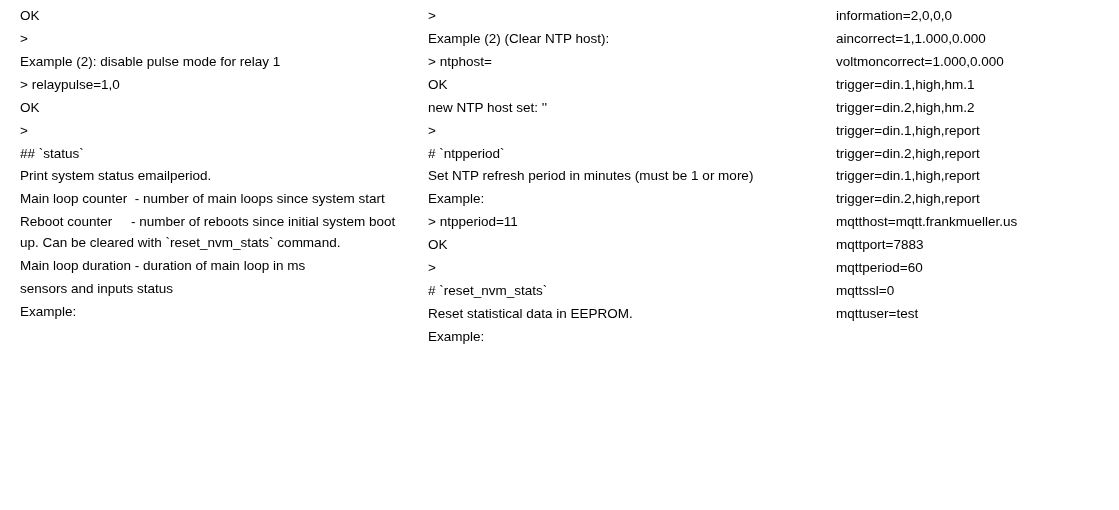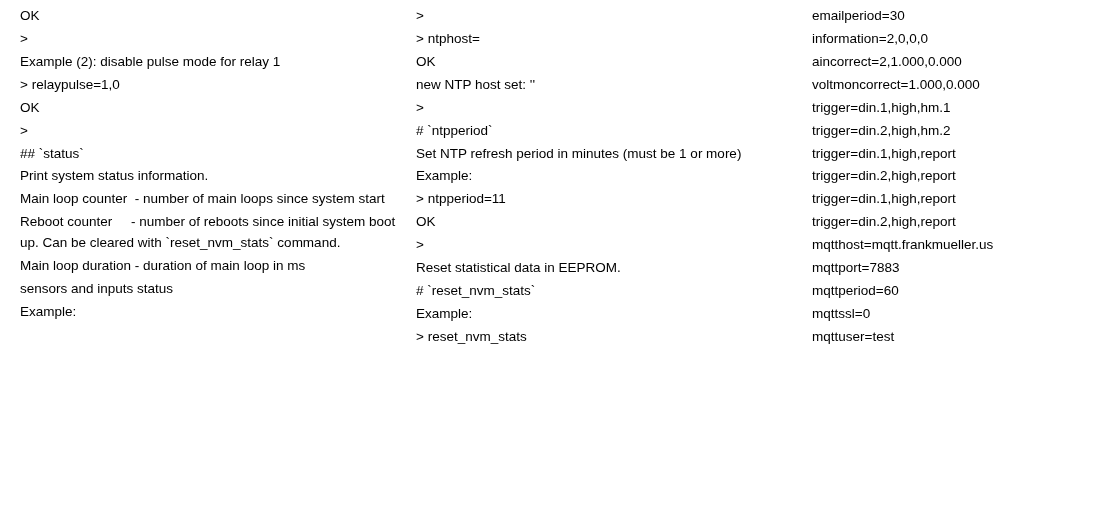--- a/index.html
+++ b/index.html
@@ -6,21 +6,21 @@
     font-family: Verdana, Geneva, sans-serif;
     font-size: 13.5px;
     color: #000;
     background: #fff;
     margin: 0;
     padding: 4px 20px;
     line-height: 1.55;
   }
   .cols {
     display: flex;
-    gap: 16px;
+    gap: 28px;
     width: 1080px;
   }
   .col {
     flex: 0 0 auto;
   }
   .c1 { width: 380px; }
   .c2 { width: 380px; }
   .c3 { width: 250px; }
   .line { margin: 2px 0; white-space: pre-wrap; }
 </style>
@@ -30,50 +30,49 @@
 <div class="cols">
 
   <div class="col c1">
     <div class="line">OK</div>
     <div class="line">&gt;</div>
     <div class="line">Example (2): disable pulse mode for relay 1</div>
     <div class="line">&gt; relaypulse=1,0</div>
     <div class="line">OK</div>
     <div class="line">&gt;</div>
     <div class="line">## `status`</div>
-    <div class="line">Print system status information.</div>
+    <div class="line">Print system status emailperiod.</div>
     <div class="line">Main loop counter  - number of main loops since system start</div>
     <div class="line">Reboot counter     - number of reboots since initial system boot up. Can be cleared with `reset_nvm_stats` command.</div>
     <div class="line">Main loop duration - duration of main loop in ms</div>
     <div class="line">sensors and inputs status</div>
     <div class="line">Example:</div>
   </div>
 
   <div class="col c2">
     <div class="line">&gt;</div>
+    <div class="line">Example (2) (Clear NTP host):</div>
     <div class="line">&gt; ntphost=</div>
     <div class="line">OK</div>
     <div class="line">new NTP host set: ''</div>
     <div class="line">&gt;</div>
     <div class="line"># `ntpperiod`</div>
     <div class="line">Set NTP refresh period in minutes (must be 1 or more)</div>
     <div class="line">Example:</div>
     <div class="line">&gt; ntpperiod=11</div>
     <div class="line">OK</div>
     <div class="line">&gt;</div>
+    <div class="line"># `reset_nvm_stats`</div>
     <div class="line">Reset statistical data in EEPROM.</div>
-    <div class="line"># `reset_nvm_stats`</div>
     <div class="line">Example:</div>
-    <div class="line">&gt; reset_nvm_stats</div>
   </div>
 
   <div class="col c3">
-    <div class="line">emailperiod=30</div>
     <div class="line">information=2,0,0,0</div>
-    <div class="line">aincorrect=2,1.000,0.000</div>
+    <div class="line">aincorrect=1,1.000,0.000</div>
     <div class="line">voltmoncorrect=1.000,0.000</div>
     <div class="line">trigger=din.1,high,hm.1</div>
     <div class="line">trigger=din.2,high,hm.2</div>
     <div class="line">trigger=din.1,high,report</div>
     <div class="line">trigger=din.2,high,report</div>
     <div class="line">trigger=din.1,high,report</div>
     <div class="line">trigger=din.2,high,report</div>
     <div class="line">mqtthost=mqtt.frankmueller.us</div>
     <div class="line">mqttport=7883</div>
     <div class="line">mqttperiod=60</div>

